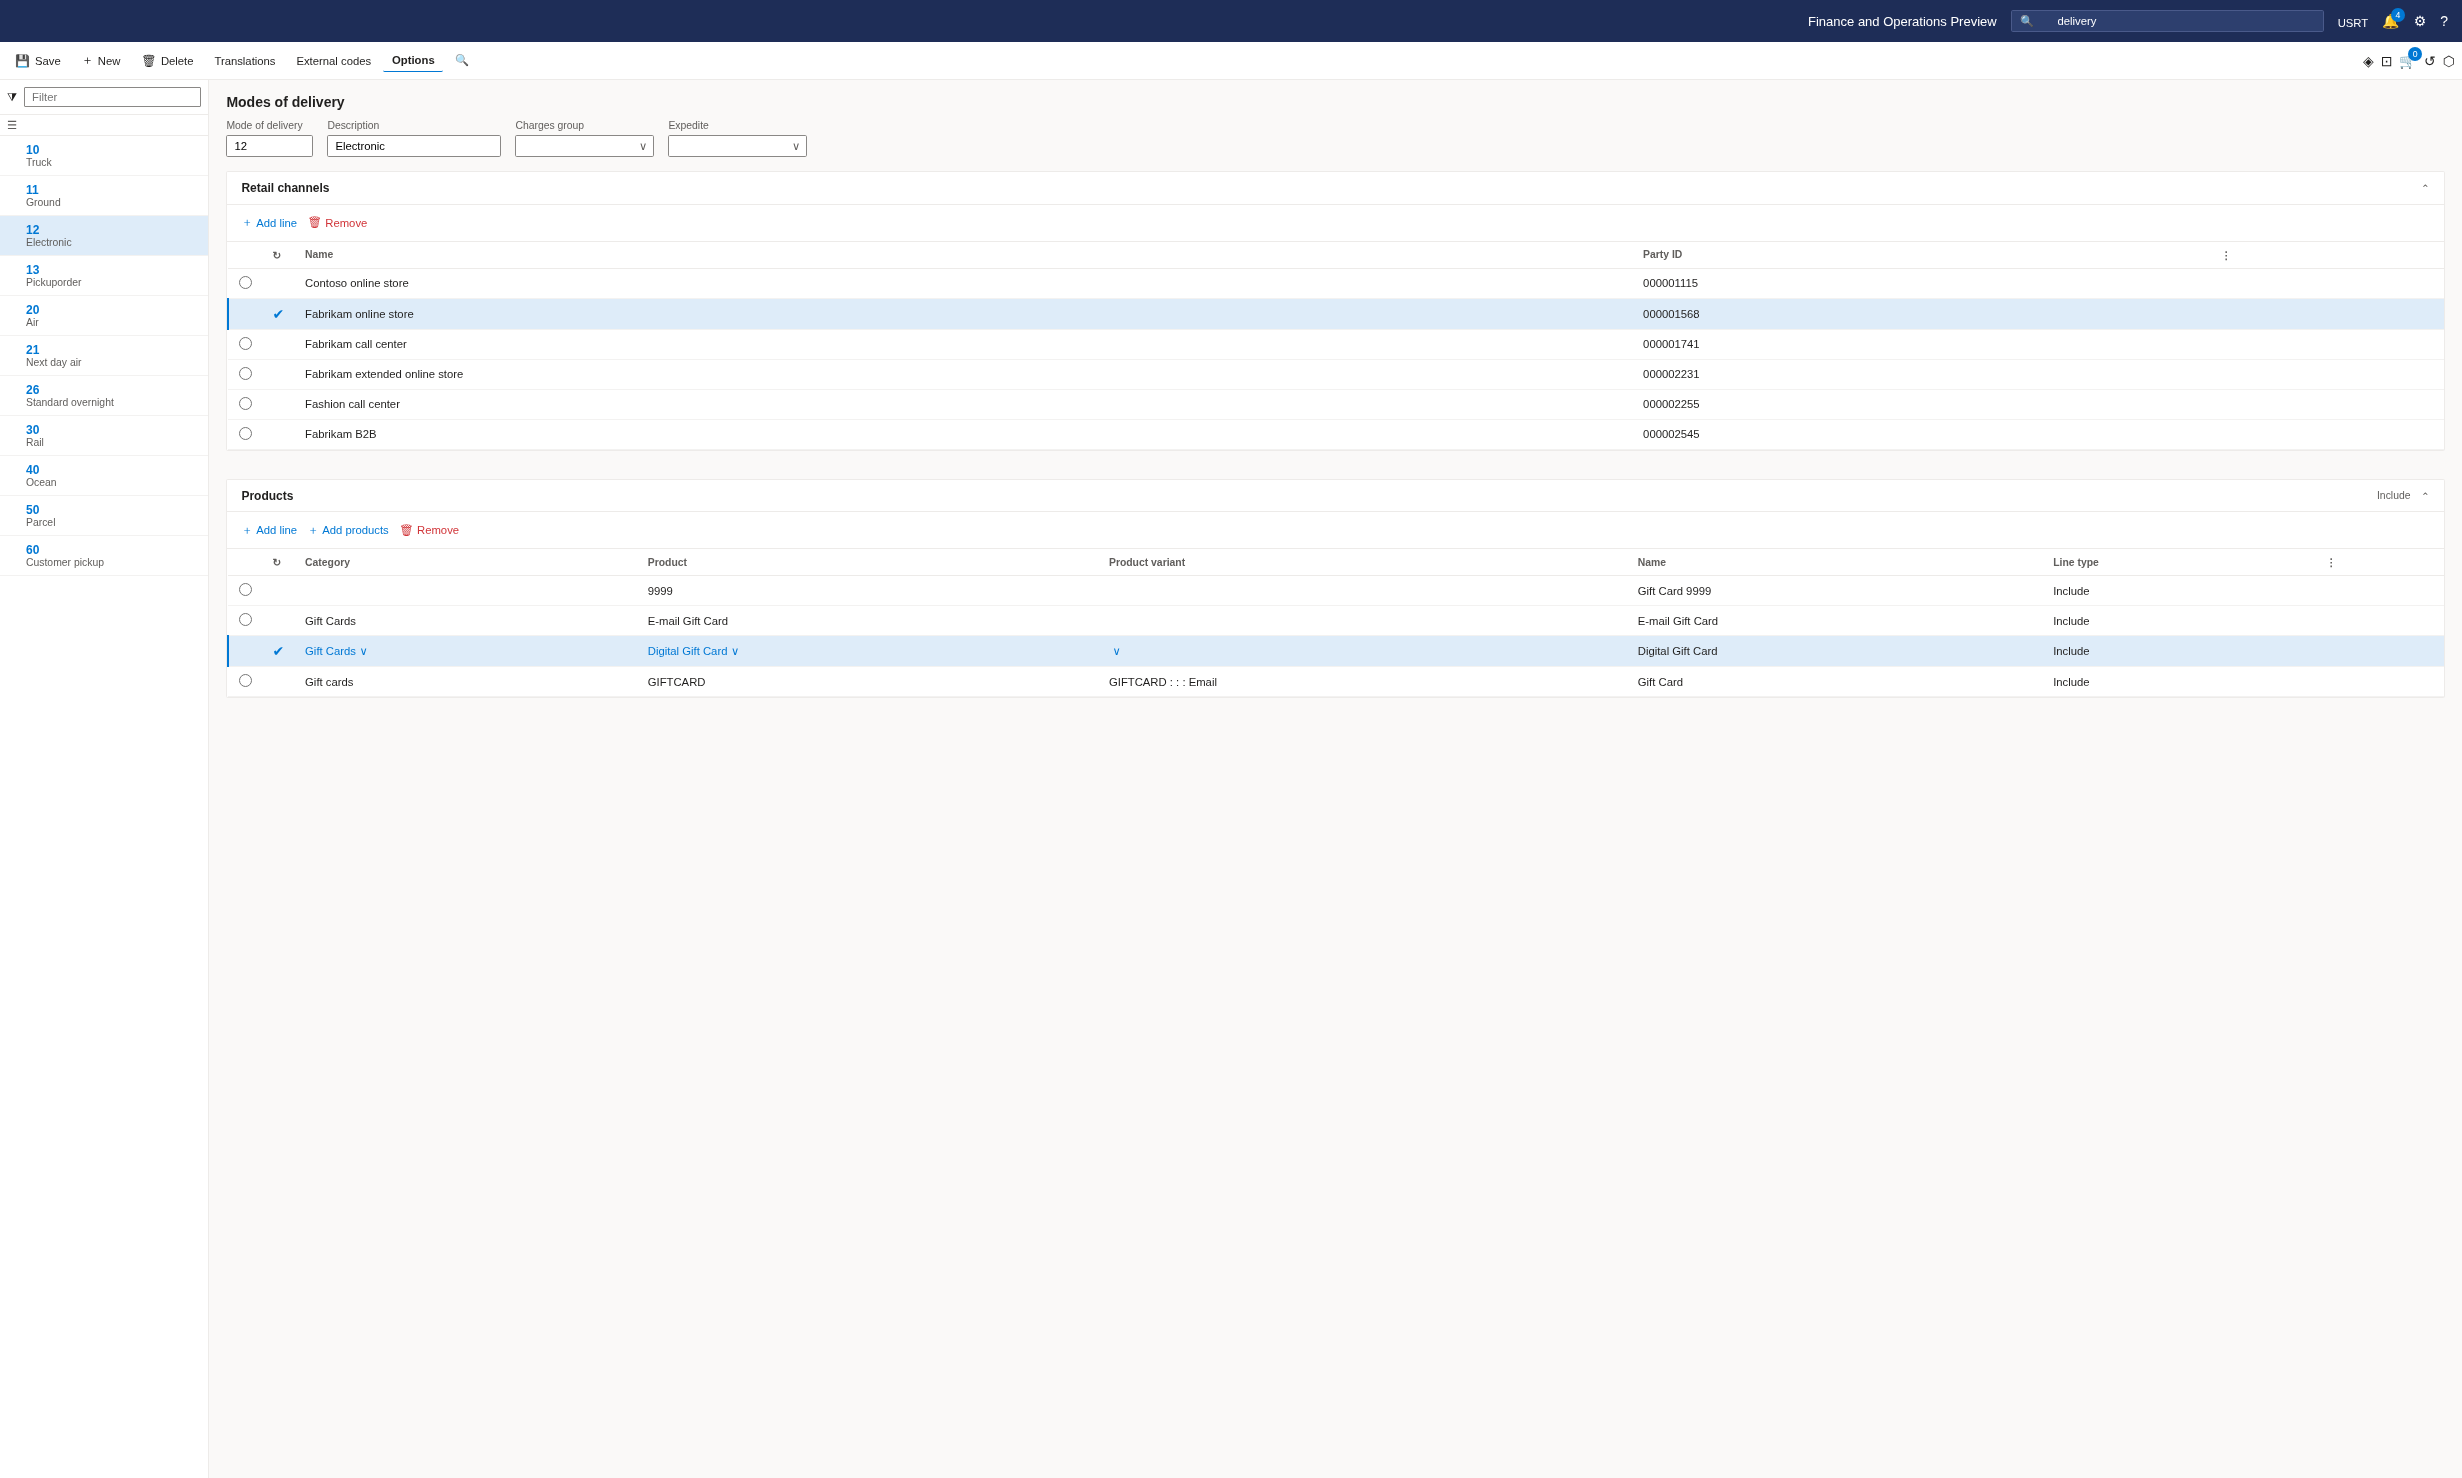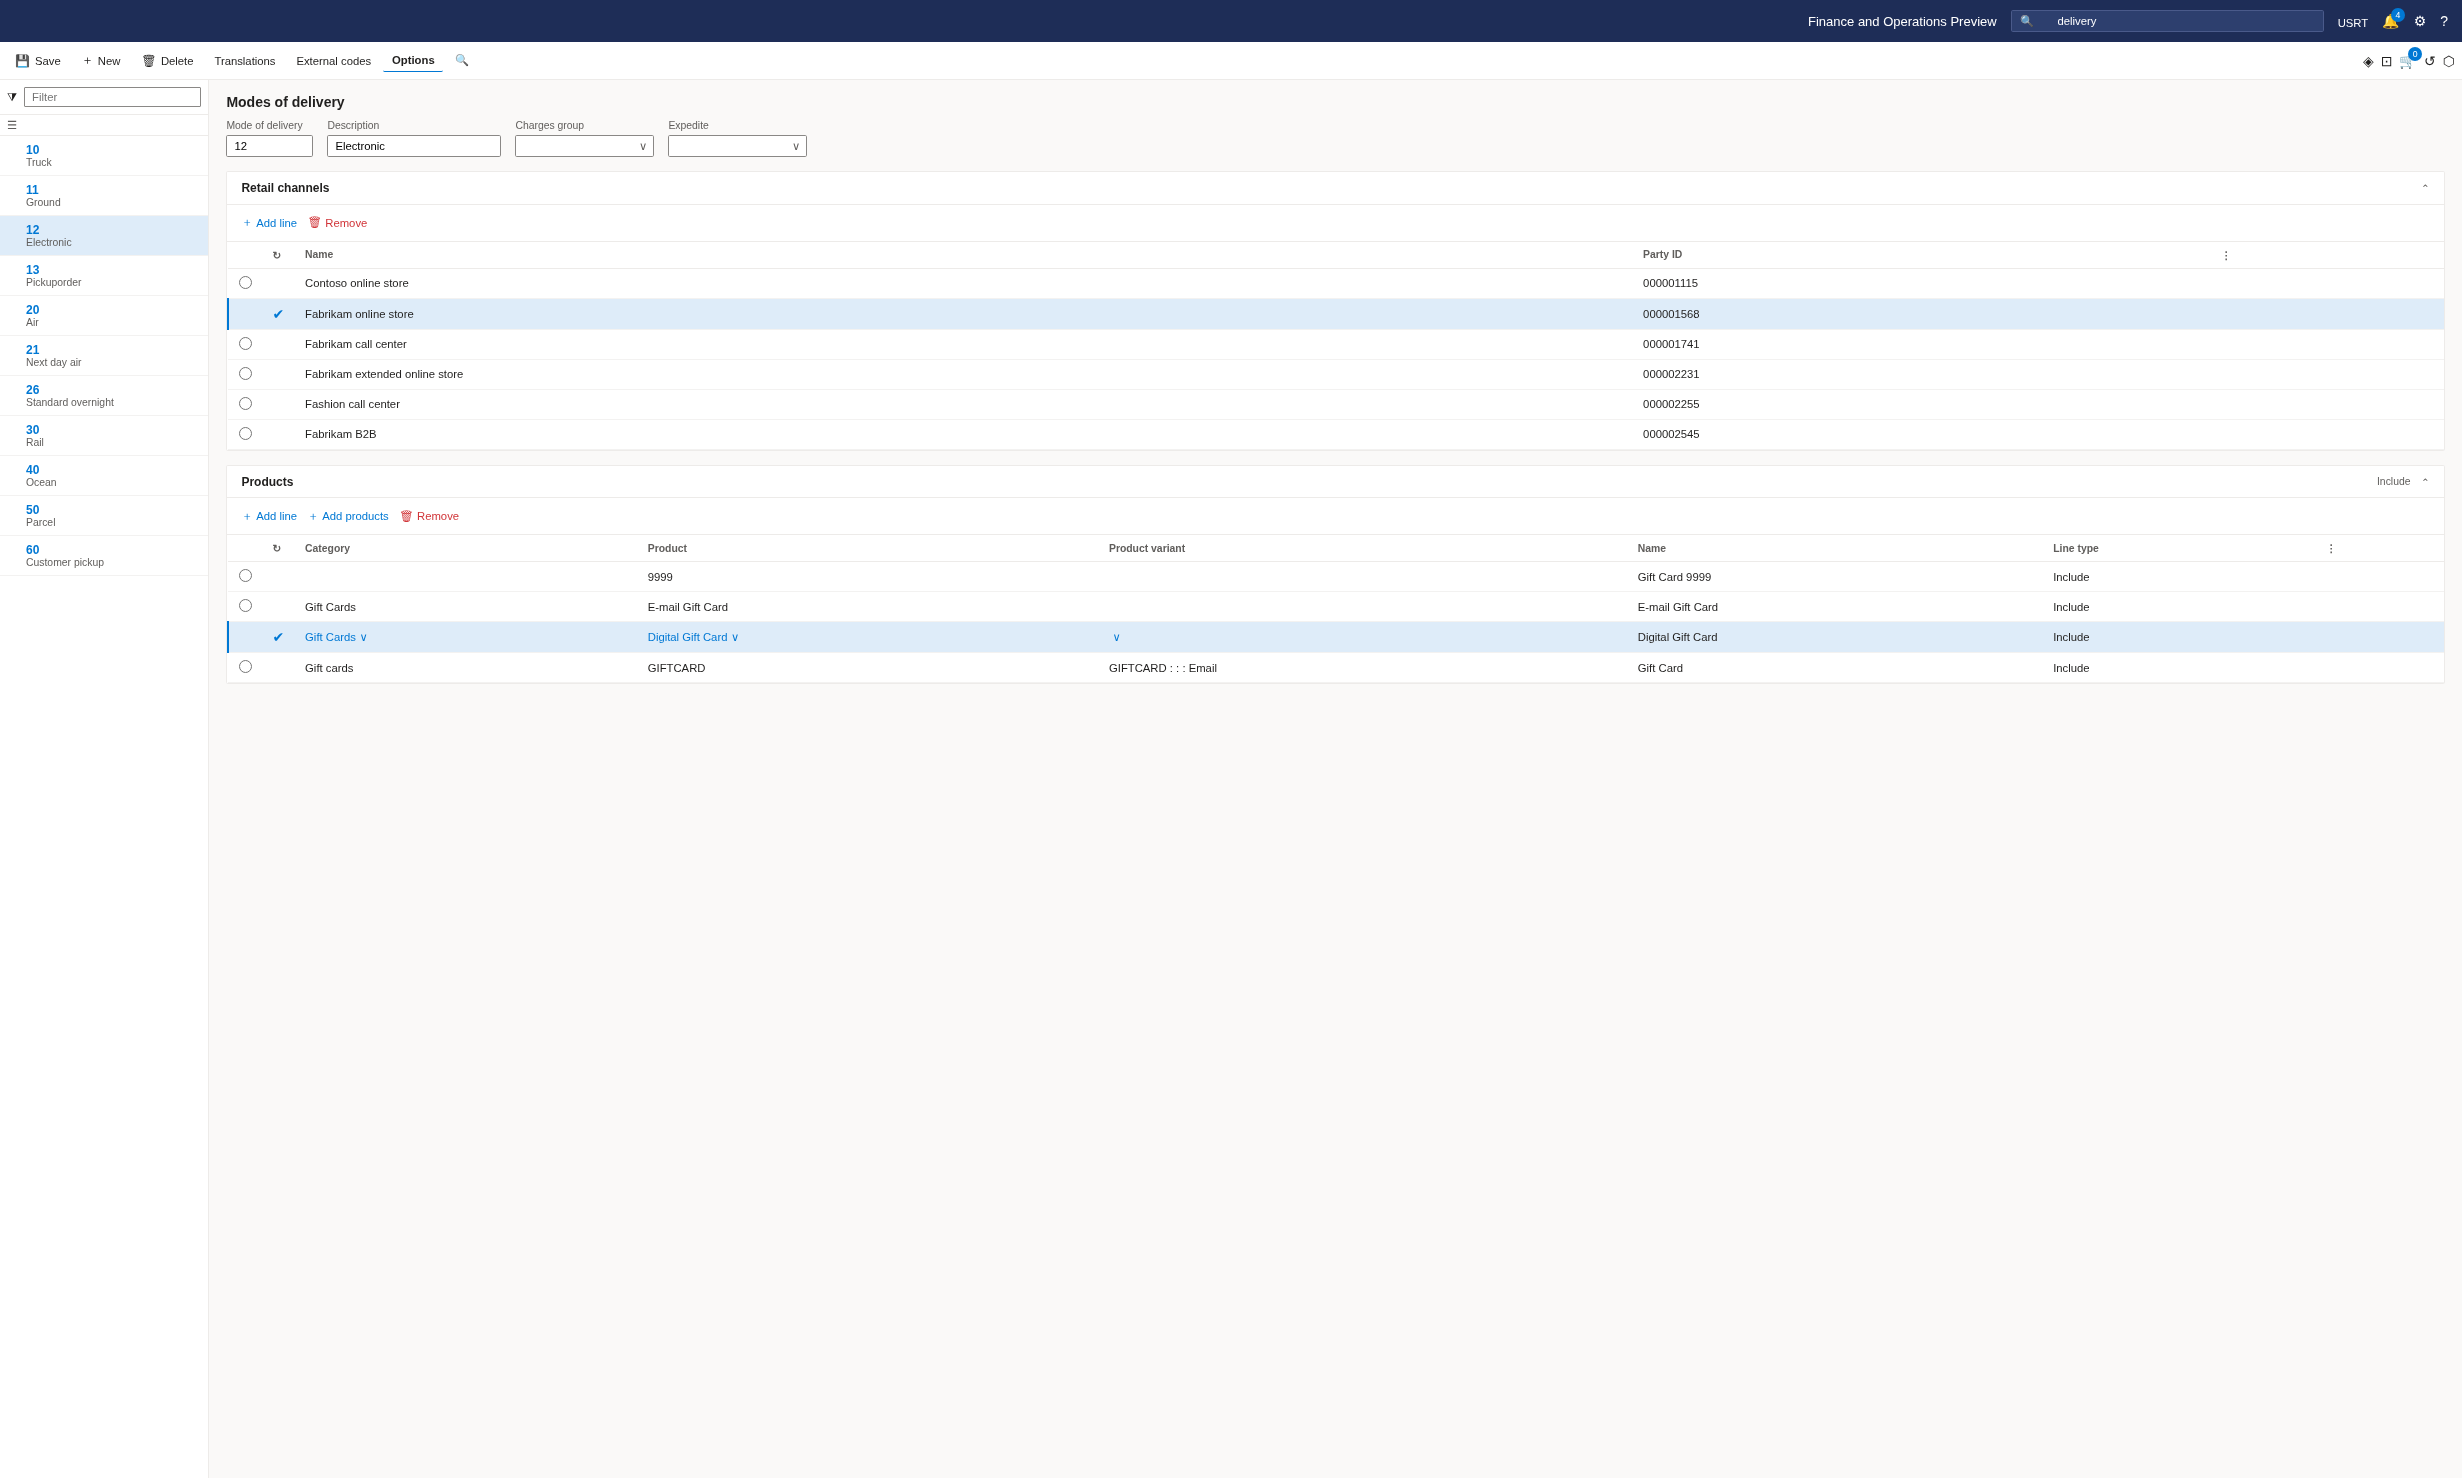--- a/index.html
+++ b/index.html
@@ -153,21 +153,21 @@
       transform: translateY(-50%);
       pointer-events: none;
       color: #605e5c;
     }
 
     
     .section-panel {
       background: white;
       border: 0.9px solid #edebe9;
       border-radius: 1.7px;
-      margin-bottom: 14px;
+      margin-bottom: 28px;
     }
     .section-header {
       display: flex;
       align-items: center;
       justify-content: space-between;
       padding: 8.7px 14px;
       border-bottom: 0.9px solid #edebe9;
       cursor: pointer;
     }
     .section-header-title { font-size: 12px; font-weight: 600; }

